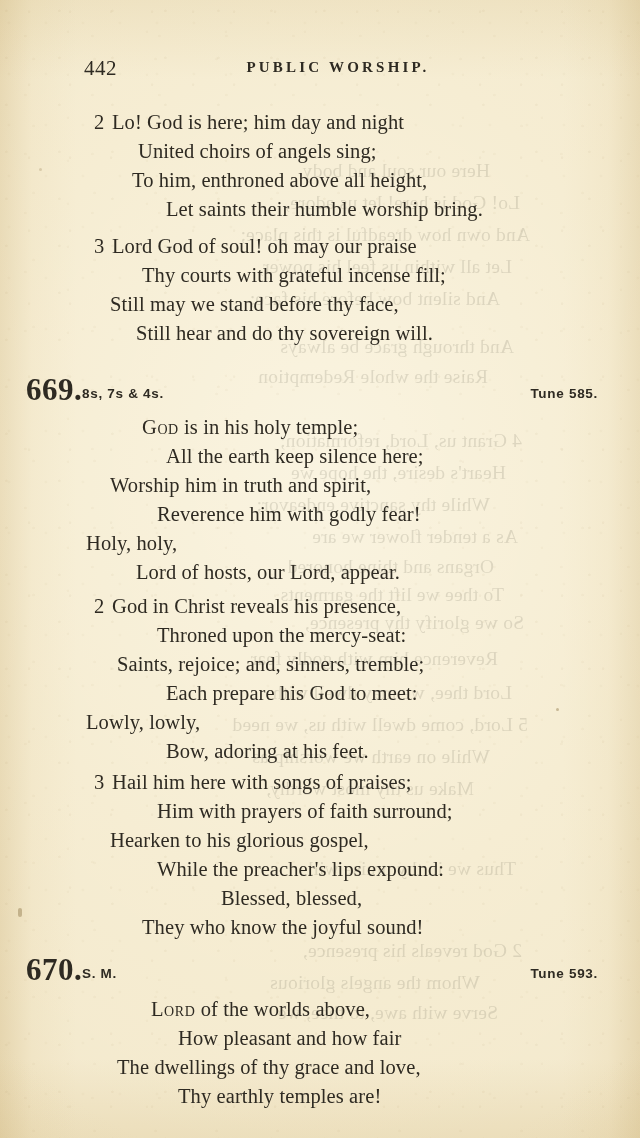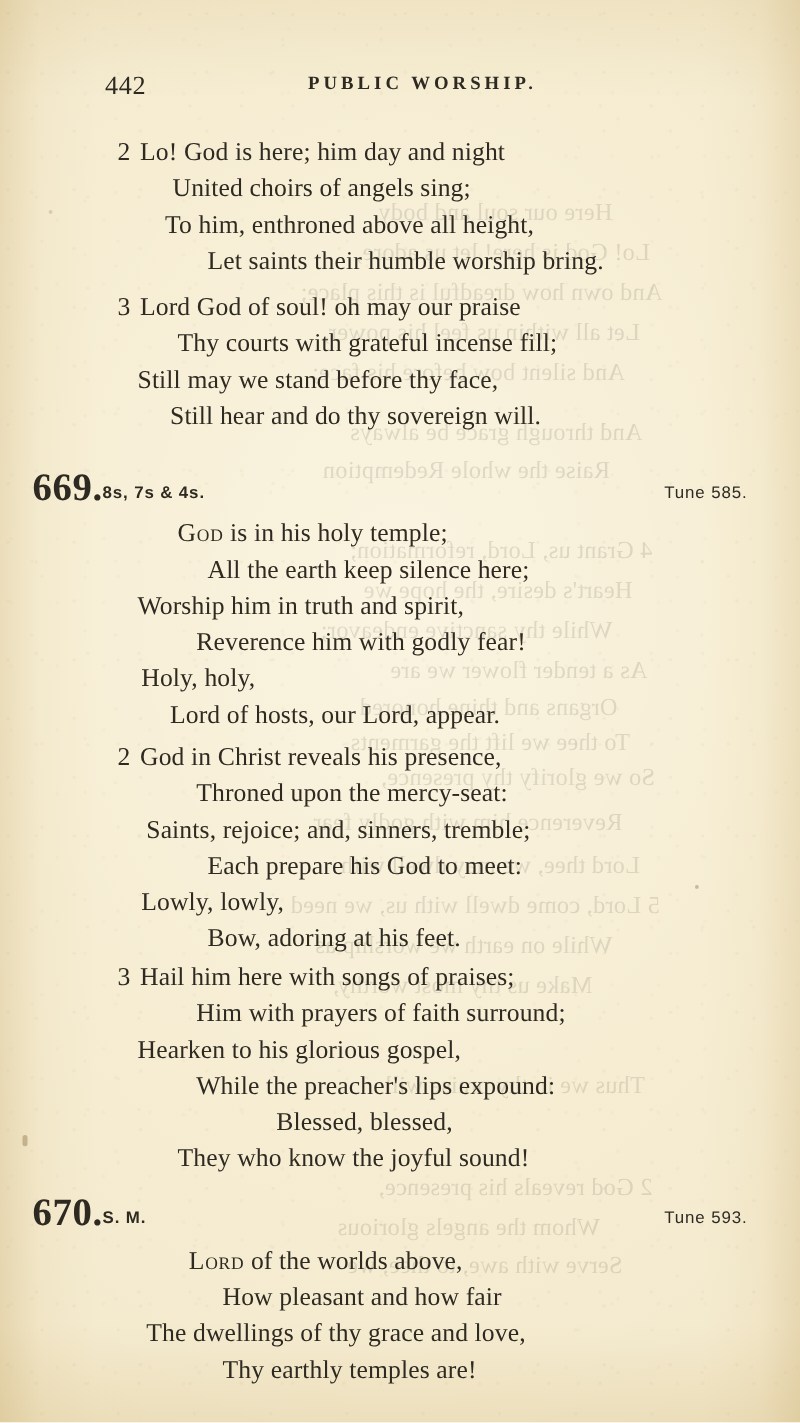--- a/index.html
+++ b/index.html
@@ -111,21 +111,21 @@
     width: 18px;
     margin-left: -18px;
     text-align: left;
   }
   .ind0  { padding-left: 112px; }
   .ind-a { padding-left: 138px; }
   .ind-c { padding-left: 132px; }
   .ind-f { padding-left: 166px; }
   .ind-g { padding-left: 117px; }
   .ind-h { padding-left: 142px; }
-  .ind-i { padding-left: 113px; }
+  .ind-i { padding-left: 86px; }
   .ind-j { padding-left: 151px; }
   .ind-k { padding-left: 110px; }
   .ind-l { padding-left: 157px; }
   .ind-m { padding-left: 178px; }
   .ind-n { padding-left: 136px; }
   .ind-o { padding-left: 221px; }
   .smallcap {
     font-variant: small-caps;
     letter-spacing: 0.6px;
   }
@@ -156,21 +156,21 @@
     padding-left: 26px;
     font-weight: 600;
   }
   .tune {
     position: absolute;
     right: 42px;
     top: 14px;
     font-size: 13.5px;
     letter-spacing: 0.7px;
     font-family: "Liberation Sans", "DejaVu Sans", sans-serif;
-    font-weight: 400;
+    font-weight: 700;
   }
   
   .speck {
     position: absolute;
     background: #9a8358;
     border-radius: 50%;
     opacity: 0.5;
   }
 </style>
 </head>

